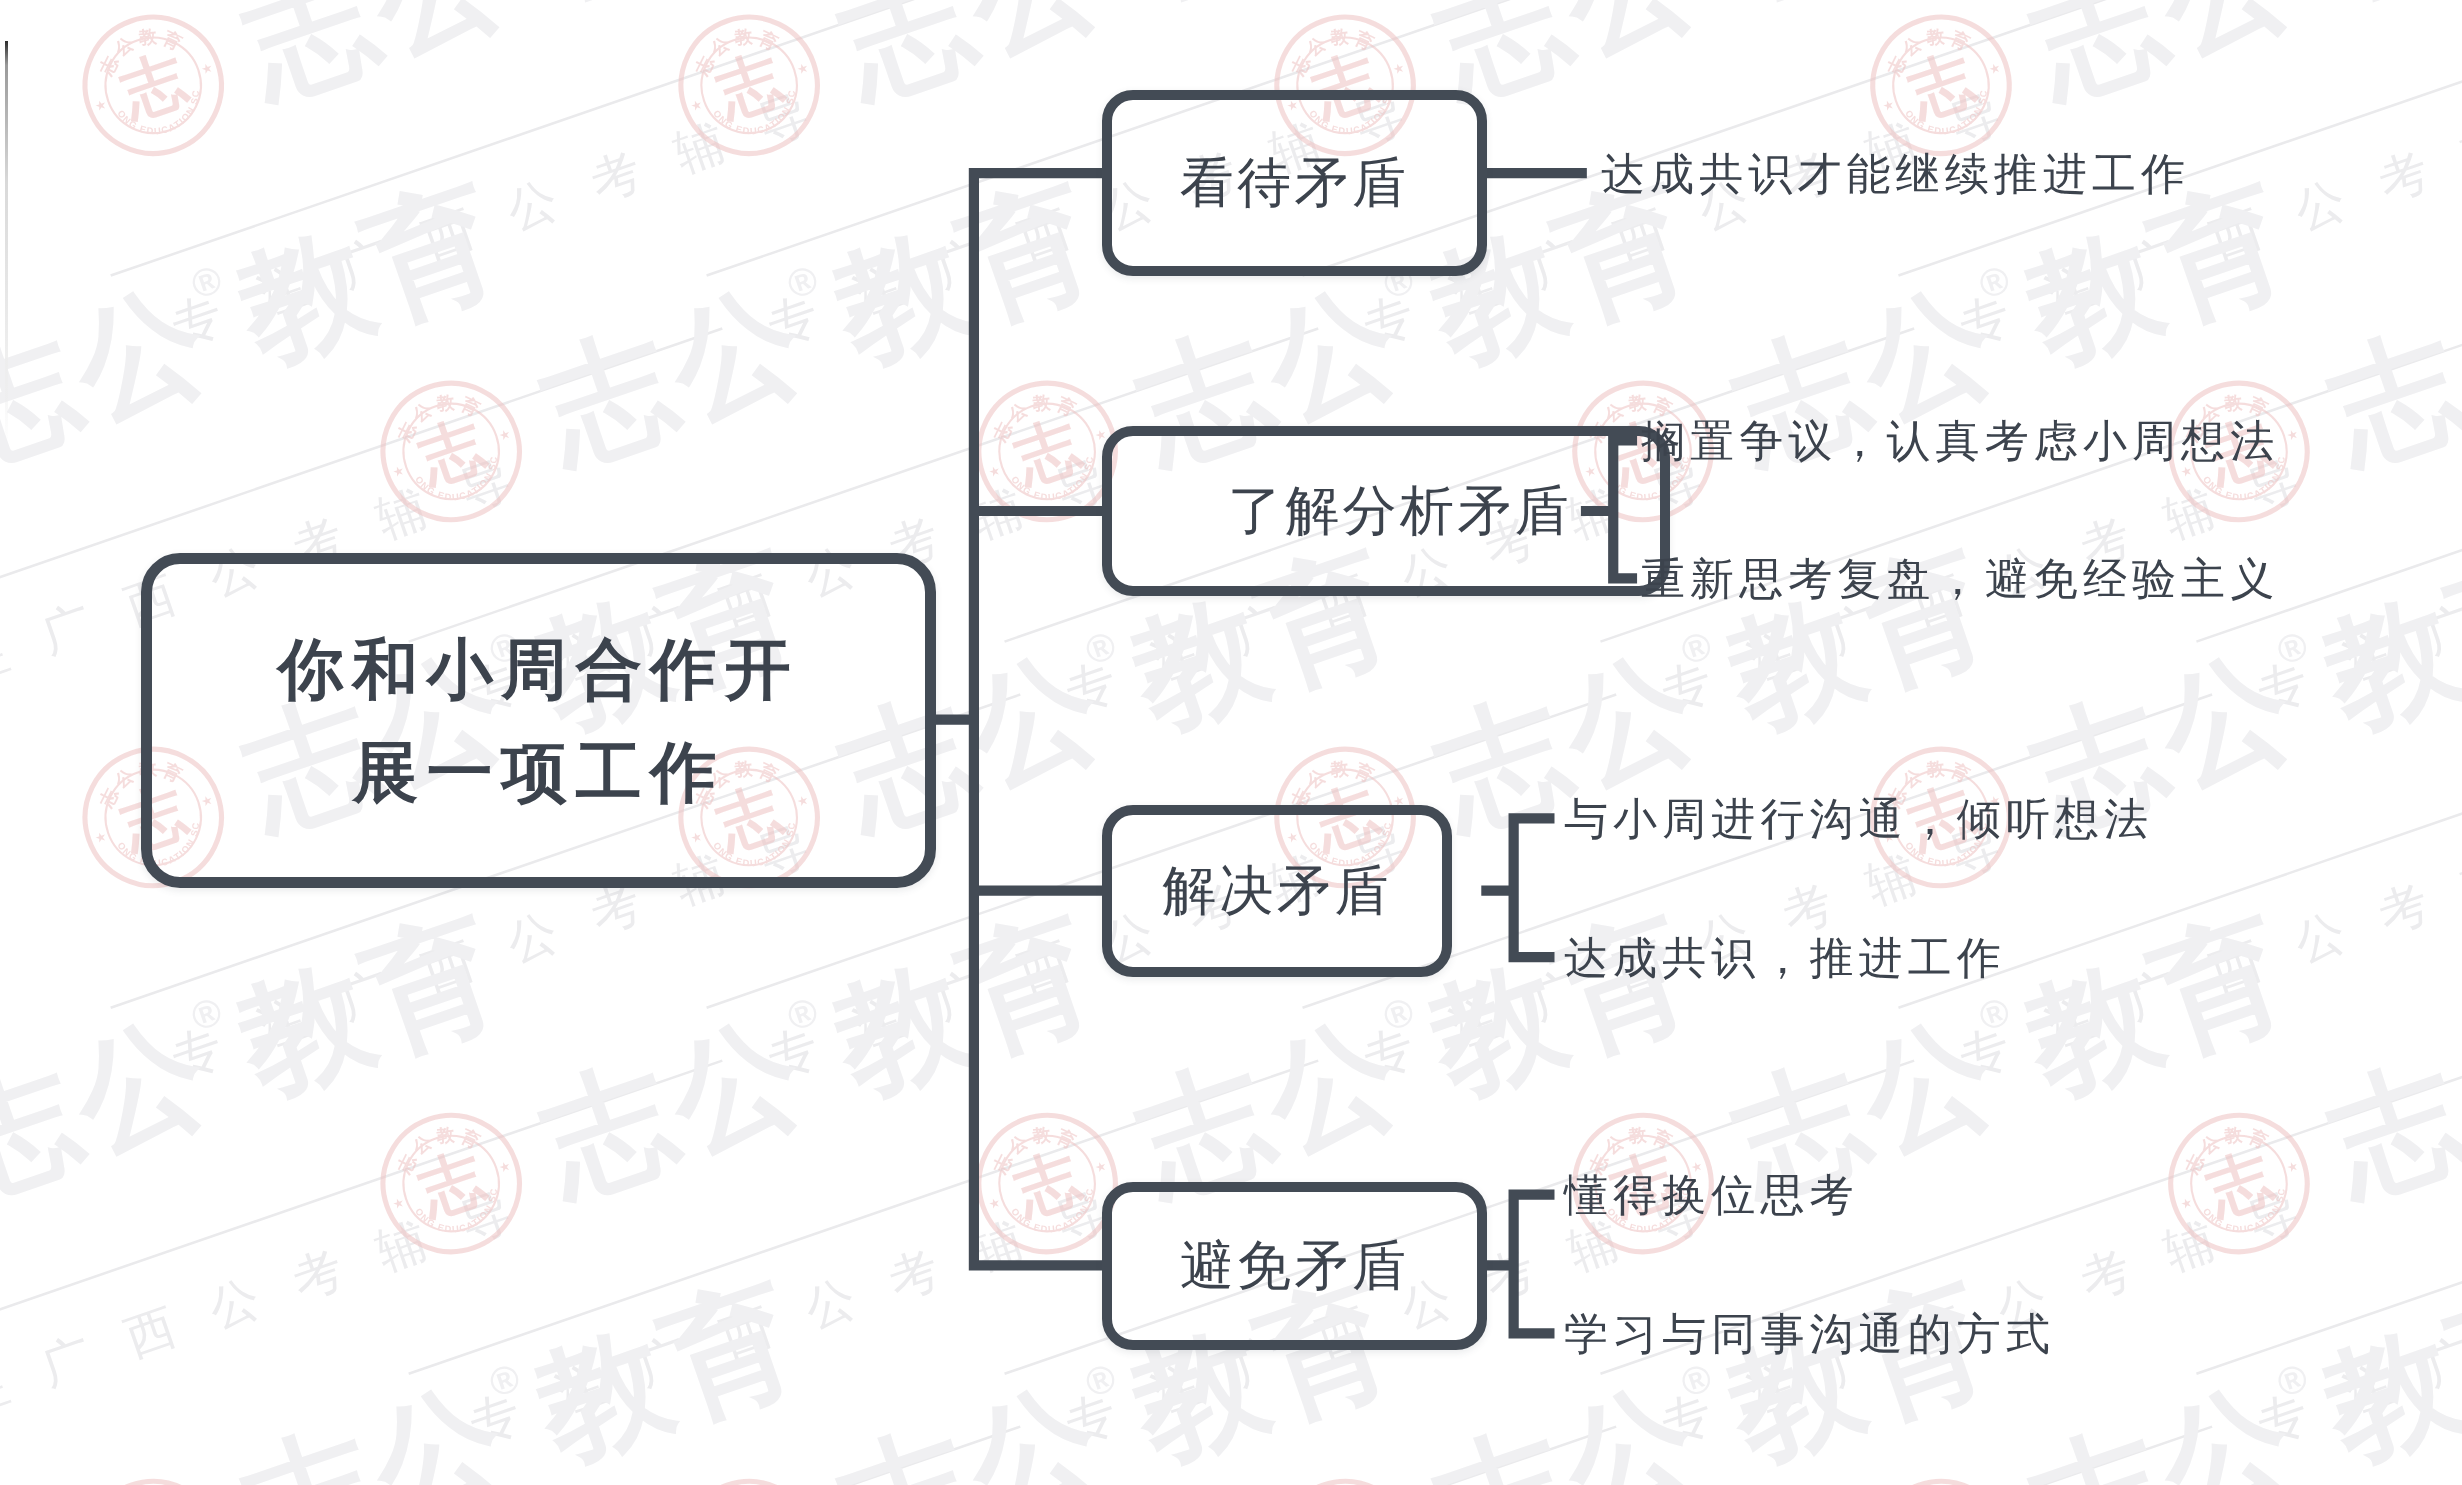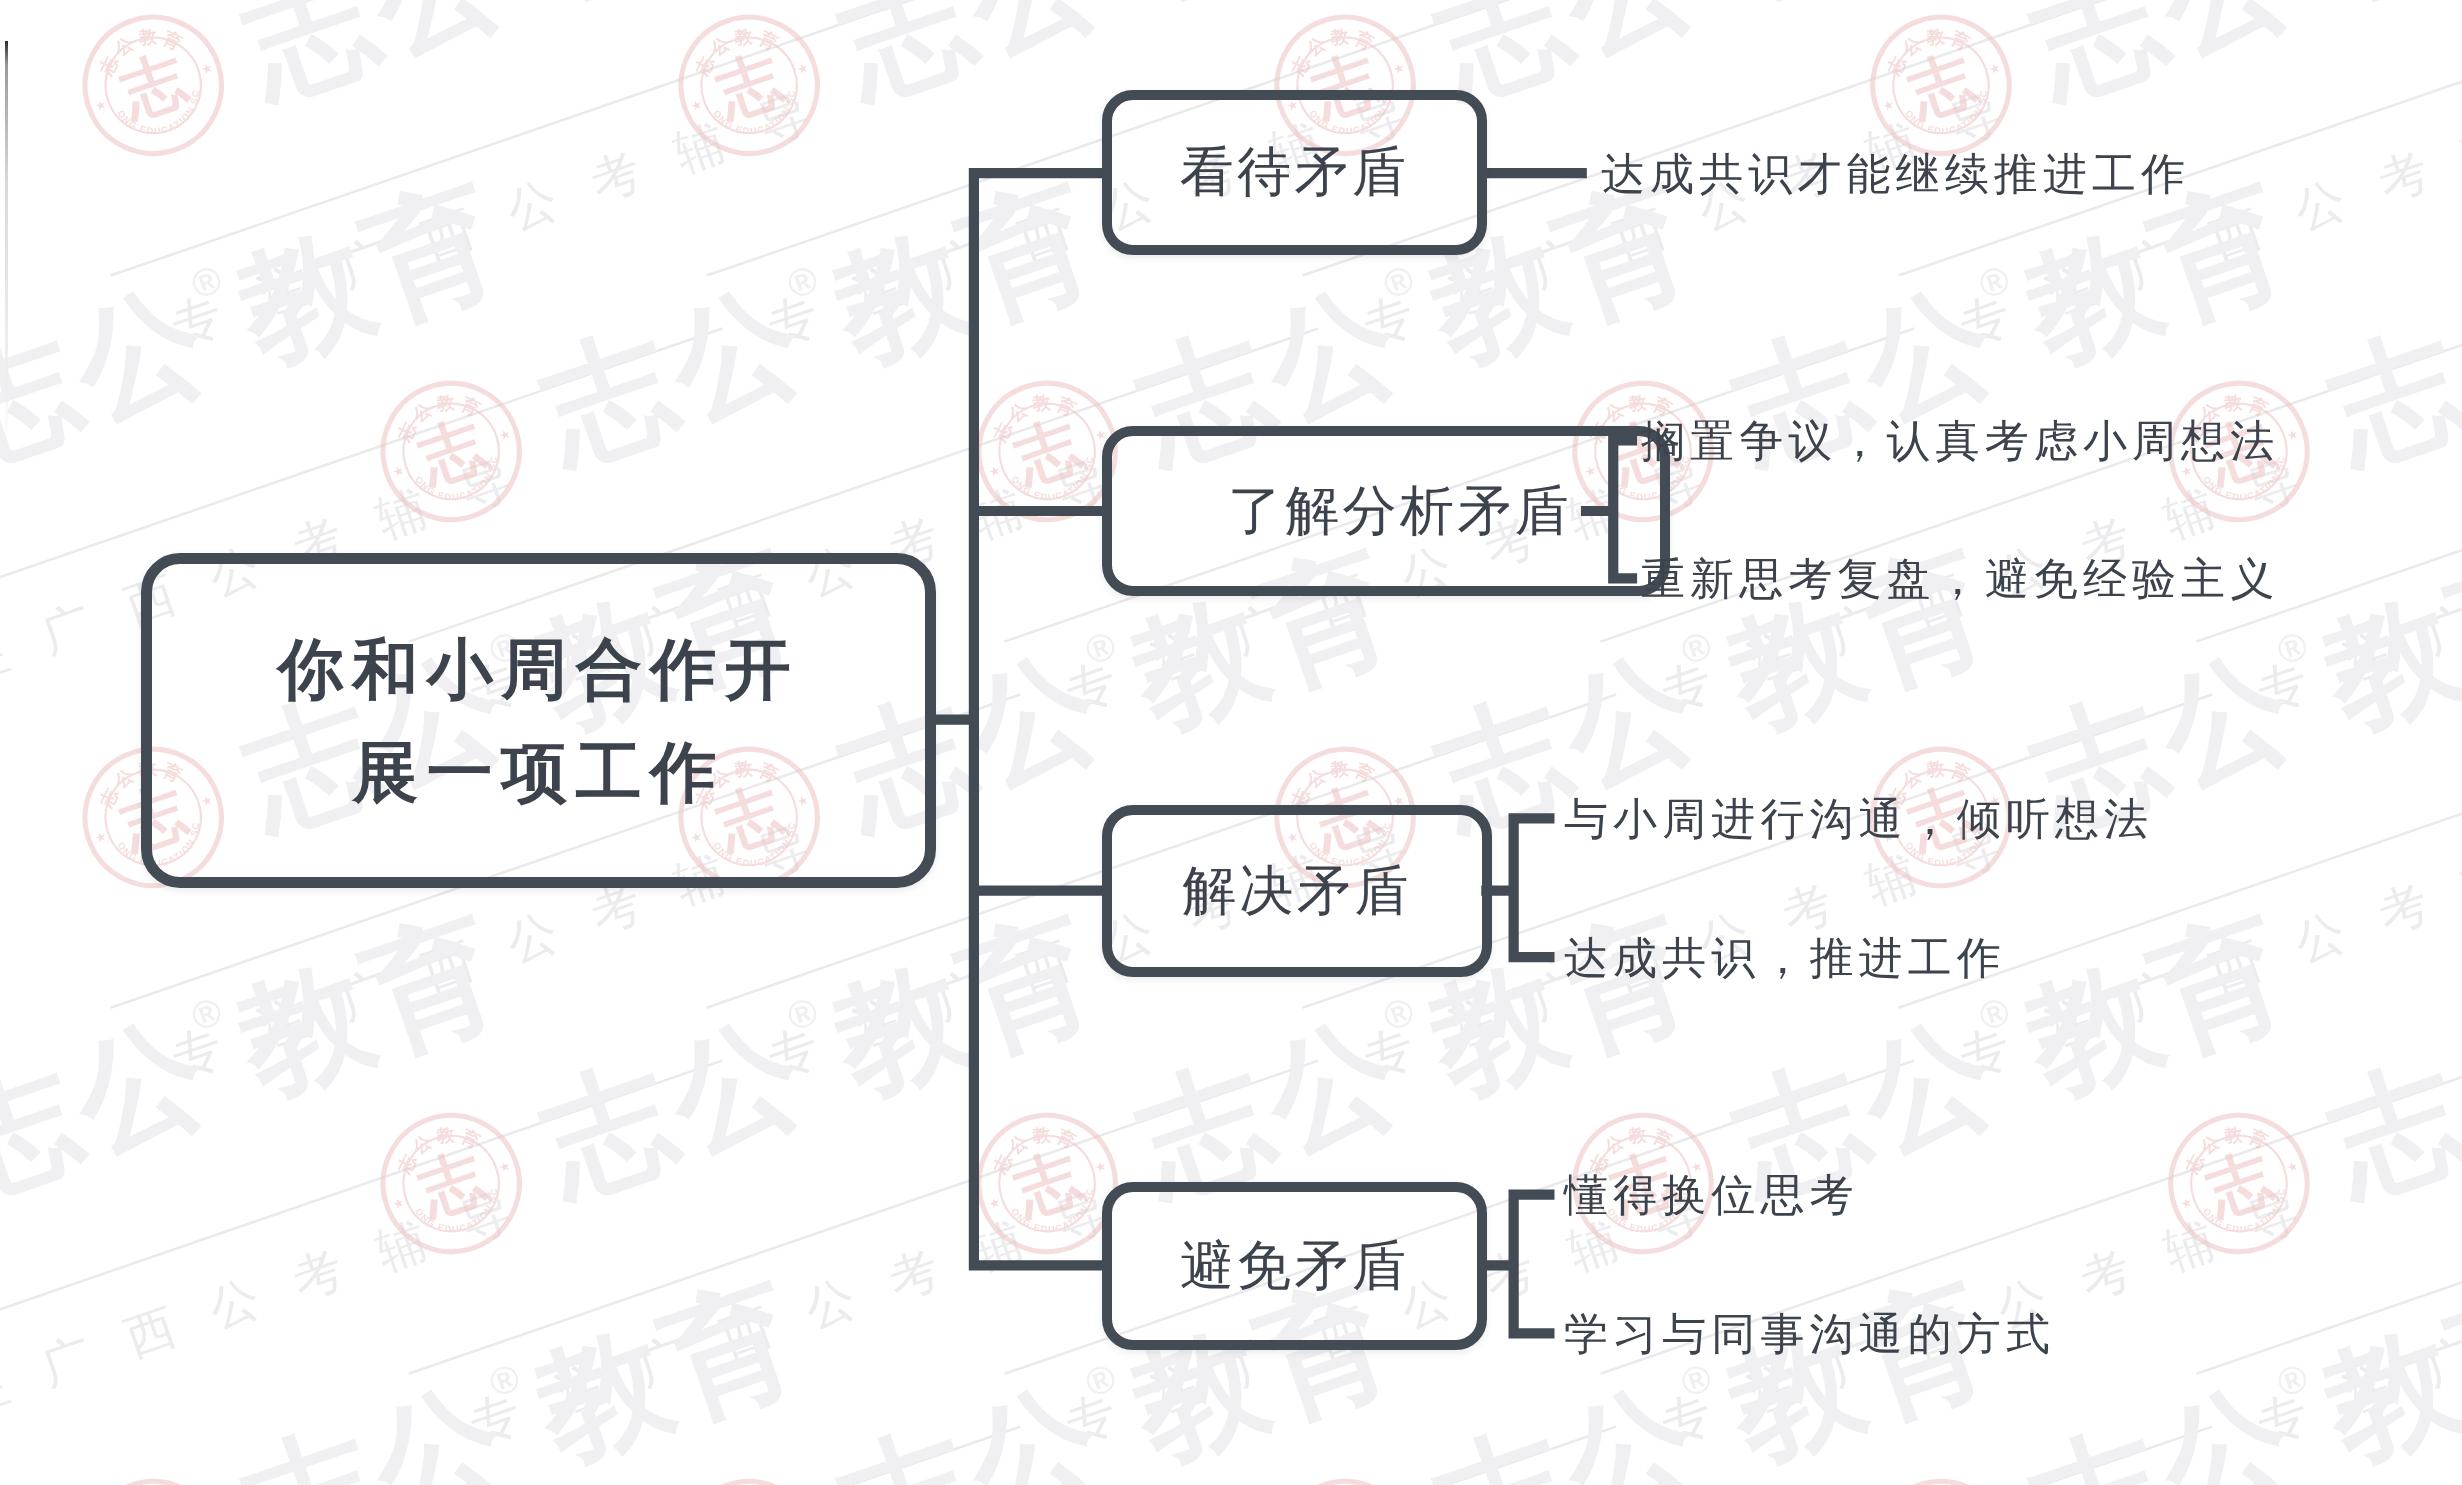--- a/index.html
+++ b/index.html
@@ -135,29 +135,29 @@
     <path d="M1863 600 H1895 M1917 517 H1895 V679 H1917"></path>
     <path d="M1746 1046 H1778 M1820 961 H1778 V1124 H1820"></path>
     <path d="M1746 1486 H1778 M1820 1403 H1778 V1566 H1820"></path>
   </svg>
 
   <div class="node root" style="left:141px;top:553px;width:795px;height:335px;">
     <span class="node-label">你和小周合作开
 展一项工作</span>
   </div>
 
-  <div class="node branch" style="left:1102px;top:90px;width:385px;height:165px;">
+  <div class="node branch" style="left:1102px;top:90px;width:385px;height:186px;">
     <span class="node-label">看待矛盾</span>
   </div>
 
   <div class="node branch" style="left:1102px;top:426px;width:568px;height:170px;padding-left:28px;">
     <span class="node-label">了解分析矛盾</span>
   </div>
 
-  <div class="node branch" style="left:1102px;top:805px;width:390px;height:172px;align-items:center;">
+  <div class="node branch" style="left:1102px;top:805px;width:350px;height:172px;align-items:center;">
     <span class="node-label">解决矛盾</span>
   </div>
 
   <div class="node branch" style="left:1102px;top:1182px;width:385px;height:168px;">
     <span class="node-label">避免矛盾</span>
   </div>
 
   <div class="leaf" style="left:1601px;top:135px;">达成共识才能继续推进工作</div>
 
   <div class="leaf" style="left:1641px;top:402px;">搁置争议，认真考虑小周想法</div>

